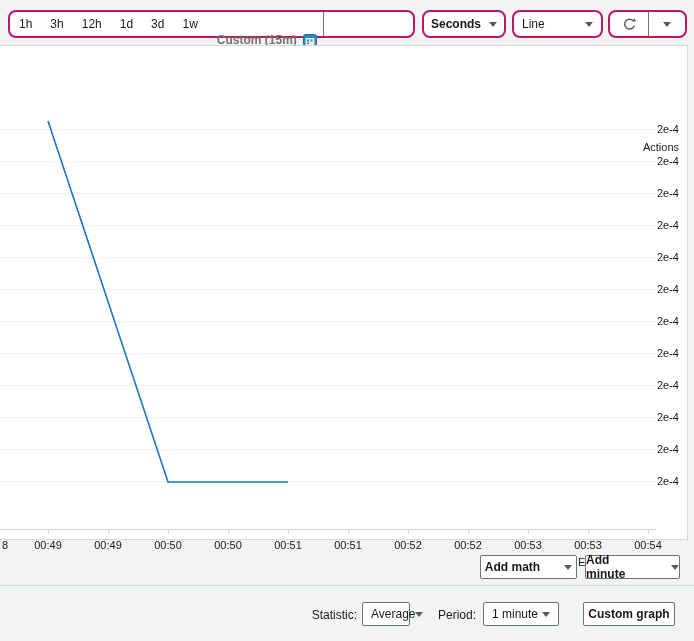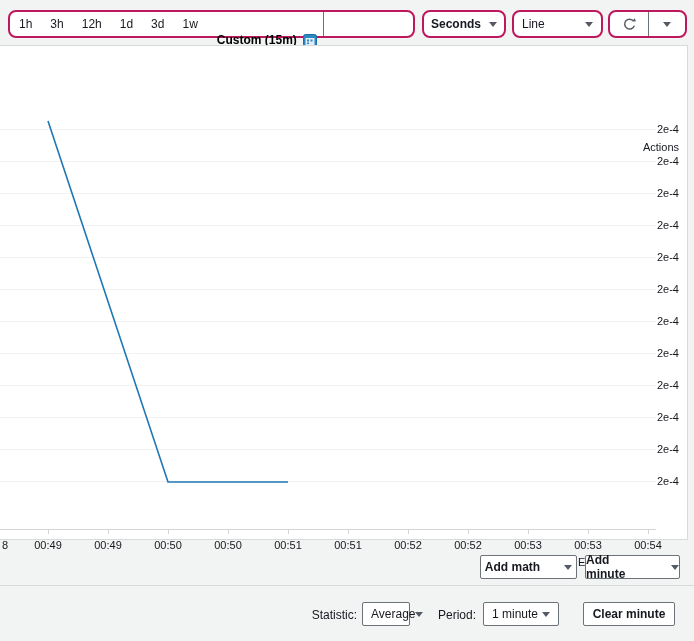--- a/index.html
+++ b/index.html
@@ -12,21 +12,21 @@
     overflow:hidden;
   }
   
   .tb-box {
     position:absolute; top:10px; height:28px;
     background:#fff; border:2px solid #be185d; border-radius:8px;
     display:flex; align-items:center; font-size:12px;
   }
   #tb-group1 { left:8px; width:407px; }
   .range-btn { padding:0 9px; cursor:pointer; color:#16191f; }
-  #custom-btn { color:#000000; font-weight:bold; padding:0 6px 0 10px; display:flex; align-items:flex-end; gap:6px; cursor:pointer;margin-top:32px; }
+  #custom-btn { color:#737373; font-weight:bold; padding:0 6px 0 10px; display:flex; align-items:flex-end; gap:6px; cursor:pointer;margin-top:32px; }
   .v-divider { width:1px; align-self:stretch; background:#6b7378; }
   #timezone-btn { flex:1; display:flex; align-items:center; justify-content:center; gap:8px; cursor:pointer; height:100%; }
   #actions-btn { left:422px; width:84px; justify-content:center; gap:8px; font-weight:bold; cursor:pointer; }
   #charttype-btn { left:512px; width:91px; padding:12px 8px; cursor:pointer; }
   #charttype-btn .spacer { flex:1; }
   #refresh-group { left:608px; width:79px; padding:0; }
   #refresh-btn { width:38px; height:100%; display:flex; align-items:center; justify-content:center; cursor:pointer; }
   #refresh-caret-btn { flex:1; height:100%; display:flex; align-items:center; justify-content:center; cursor:pointer; border-left:1px solid #6b7378; }
   .caret {
     width:0; height:0; display:inline-block;
@@ -209,14 +209,14 @@
 </div>
 
 <div class="foot-label" id="period-label">Period:</div>
 <div class="select-box" id="period-select">
   <span>1 minute</span>
   <span class="spacer"></span>
   <span class="caret"></span>
 </div>
 
 <div class="foot-btn" id="clear-graph-btn">
-  <span>Clear minute</span>
+  <span>Custom graph</span>
 </div>
 
 </body></html>

